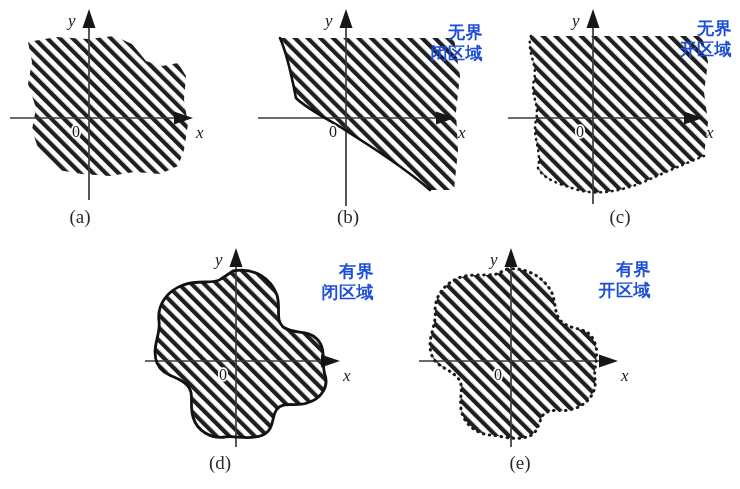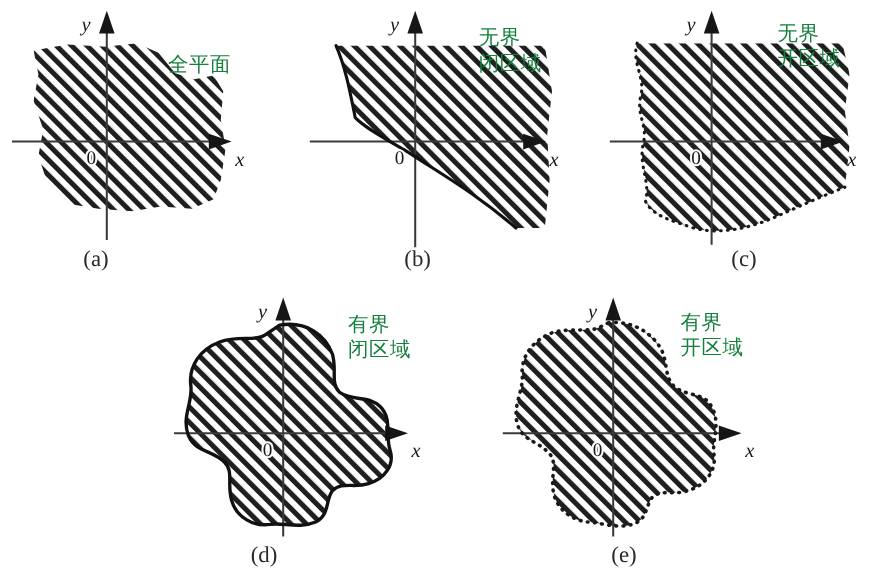--- a/index.html
+++ b/index.html
@@ -29,24 +29,25 @@
 
   .panel-svg {
     display: block;
   }
 
   .cn-label {
     position: absolute;
     font-family: "DejaVu Sans", "Liberation Sans", sans-serif;
     font-size: 17px;
     line-height: 21px;
-    color: #15803d;
+    color: #1d4ed8;
     white-space: pre;
-    text-align: left;
+    text-align: right;
     letter-spacing: 0.5px;
+    font-weight: bold;
   }
 
   .panel-caption {
     position: absolute;
     font-family: "Liberation Serif", "DejaVu Serif", serif;
     font-size: 19px;
     color: #2a2a2a;
     text-align: center;
     width: 60px;
   }
@@ -100,21 +101,20 @@
         <polygon points="164,107.5 183,114 164,120.5" fill="#161616"></polygon>
         <line x1="79" y1="196" x2="79" y2="22" stroke="#3a3a3a" stroke-width="1.7"></line>
         <polygon points="72.5,24 79,5 85.5,24" fill="#161616"></polygon>
       </g>
 
       <text class="axis-letter" x="186" y="134">x</text>
       <text class="axis-letter" x="58" y="22">y</text>
       <text class="origin-halo" x="62" y="133">0</text>
       <text class="origin-letter" x="62" y="133">0</text>
     </svg>
-    <div class="cn-label" style="left:130px; top:40px; width:96px;">全平面</div>
   </div>
   <div class="panel-caption" style="left:50px; top:206px;">(a)</div>
 
   <div class="panel" style="left:258px; top:4px;">
     <svg class="panel-svg" width="230" height="208" viewBox="0 0 230 208">
       <defs>
         <pattern id="hatchB" width="9" height="9" patternUnits="userSpaceOnUse" patternTransform="rotate(-45)">
           <rect width="9" height="9" fill="#ffffff"></rect>
           <rect width="4.2" height="9" fill="#1f1f1f"></rect>
         </pattern>

